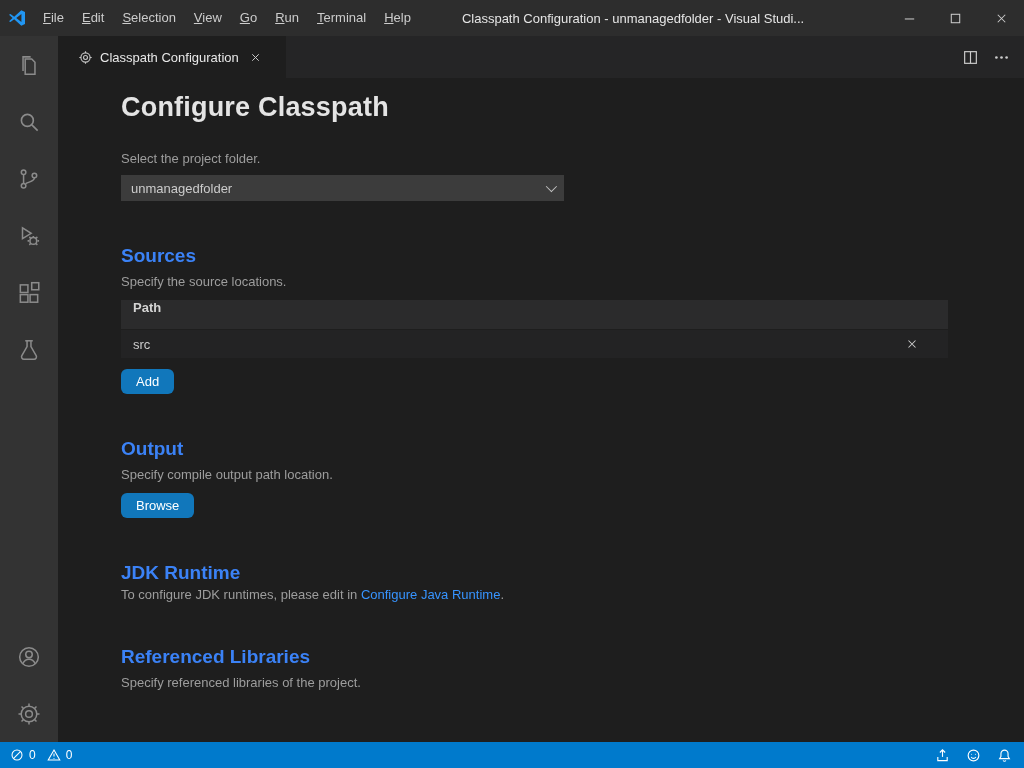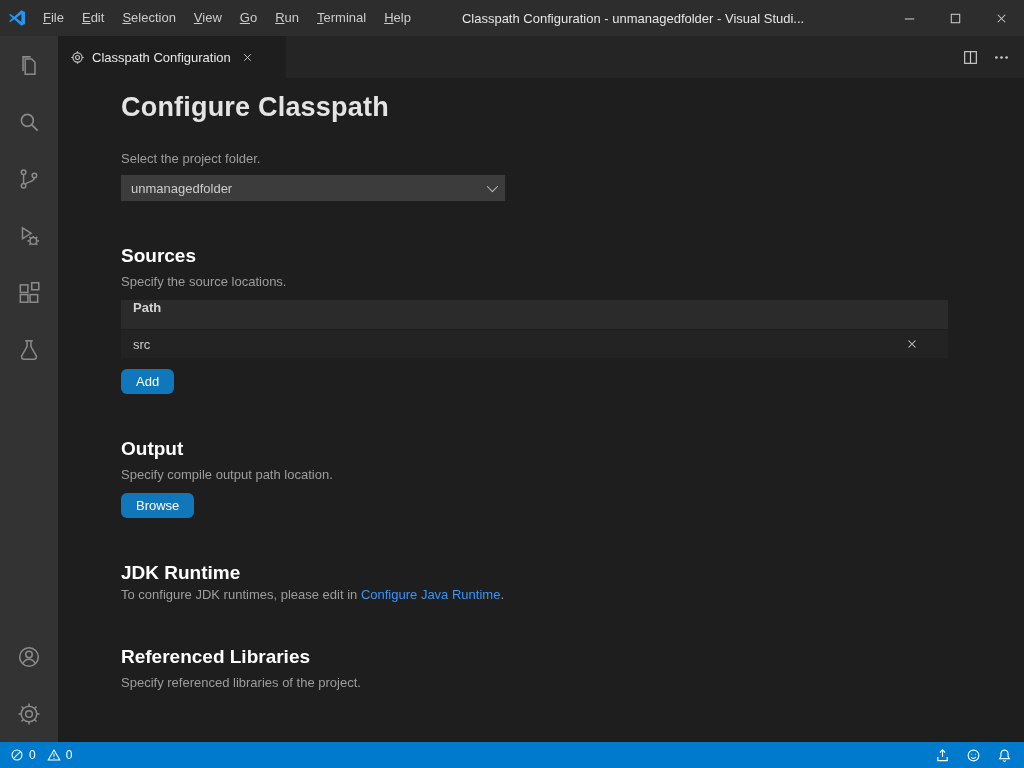--- a/index.html
+++ b/index.html
@@ -21,36 +21,36 @@
 
   
   .activitybar { position:absolute; top:36px; left:0; width:58px; bottom:26px;
                  background:#333333; display:flex; flex-direction:column; align-items:center; }
   .ab-item { width:58px; height:57px; display:flex; align-items:center; justify-content:center; }
   .ab-bottom { margin-top:auto; }
 
   
   .tabbar { position:absolute; top:36px; left:58px; right:0; height:42px;
             background:#252526; display:flex; align-items:stretch; }
-  .tab { display:flex; align-items:center; gap:7px; padding:0 12px;
+  .tab { display:flex; align-items:center; gap:7px; padding:0 20px;
          background:#1e1e1e; color:#e8e8e8; font-size:13px; min-width:228px; }
   .tab-close { display:flex; align-items:center; justify-content:center; width:20px; height:20px; border-radius:3px; }
   .tab-actions { margin-left:auto; display:flex; align-items:center; gap:14px; padding-right:14px; color:#cccccc; }
 
   
   .content { position:absolute; top:78px; left:58px; right:0; bottom:26px;
              background:#1e1e1e; padding:14px 18px 0 63px; overflow:hidden; color:#cccccc; }
   .page-title { font-size:27px; font-weight:600; color:#e4e4e4; letter-spacing:.2px; }
   .field-label { margin-top:28px; font-size:13px; color:#9d9d9d; }
-  .select-box { margin-top:9px; width:384px; height:26px; background:#3c3c3c; color:#cccccc;
+  .select-box { margin-top:9px; width:443px; height:26px; background:#3c3c3c; color:#cccccc;
                 font-size:13px; display:flex; align-items:center; padding:0 10px; cursor:pointer; }
   .select-box .sel-text { flex:1; }
   .chevron { width:8px; height:8px; border-right:1.4px solid #c0c0c0; border-bottom:1.4px solid #c0c0c0;
              transform:rotate(45deg) translateY(-2px); }
-  .section-title { margin-top:44px; font-size:19px; font-weight:700; color:#ffffff; }
+  .section-title { margin-top:44px; font-size:19px; font-weight:700; color:#3b82f6; }
   .section-desc { margin-top:7px; font-size:13px; color:#9d9d9d; }
   .src-table { margin-top:11px; width:827px; }
   .src-header { background:#2b2b2c; height:29px; display:flex; align-items:flex-start;
                 padding:0 12px; font-size:13px; font-weight:700; color:#d4d4d4; }
   .src-row { background:#232324; height:29px; display:flex; align-items:center;
              padding:0 12px; font-size:13px; color:#cccccc; border-top:1px solid #1e1e1e; }
   .src-row .row-text { flex:1; }
   .row-remove { width:20px; height:20px; display:flex; align-items:center; justify-content:center;
                 margin-right:14px; cursor:pointer; }
   .btn { margin-top:11px; display:inline-block; border:none; background:var(--button-background,#1177bb);

